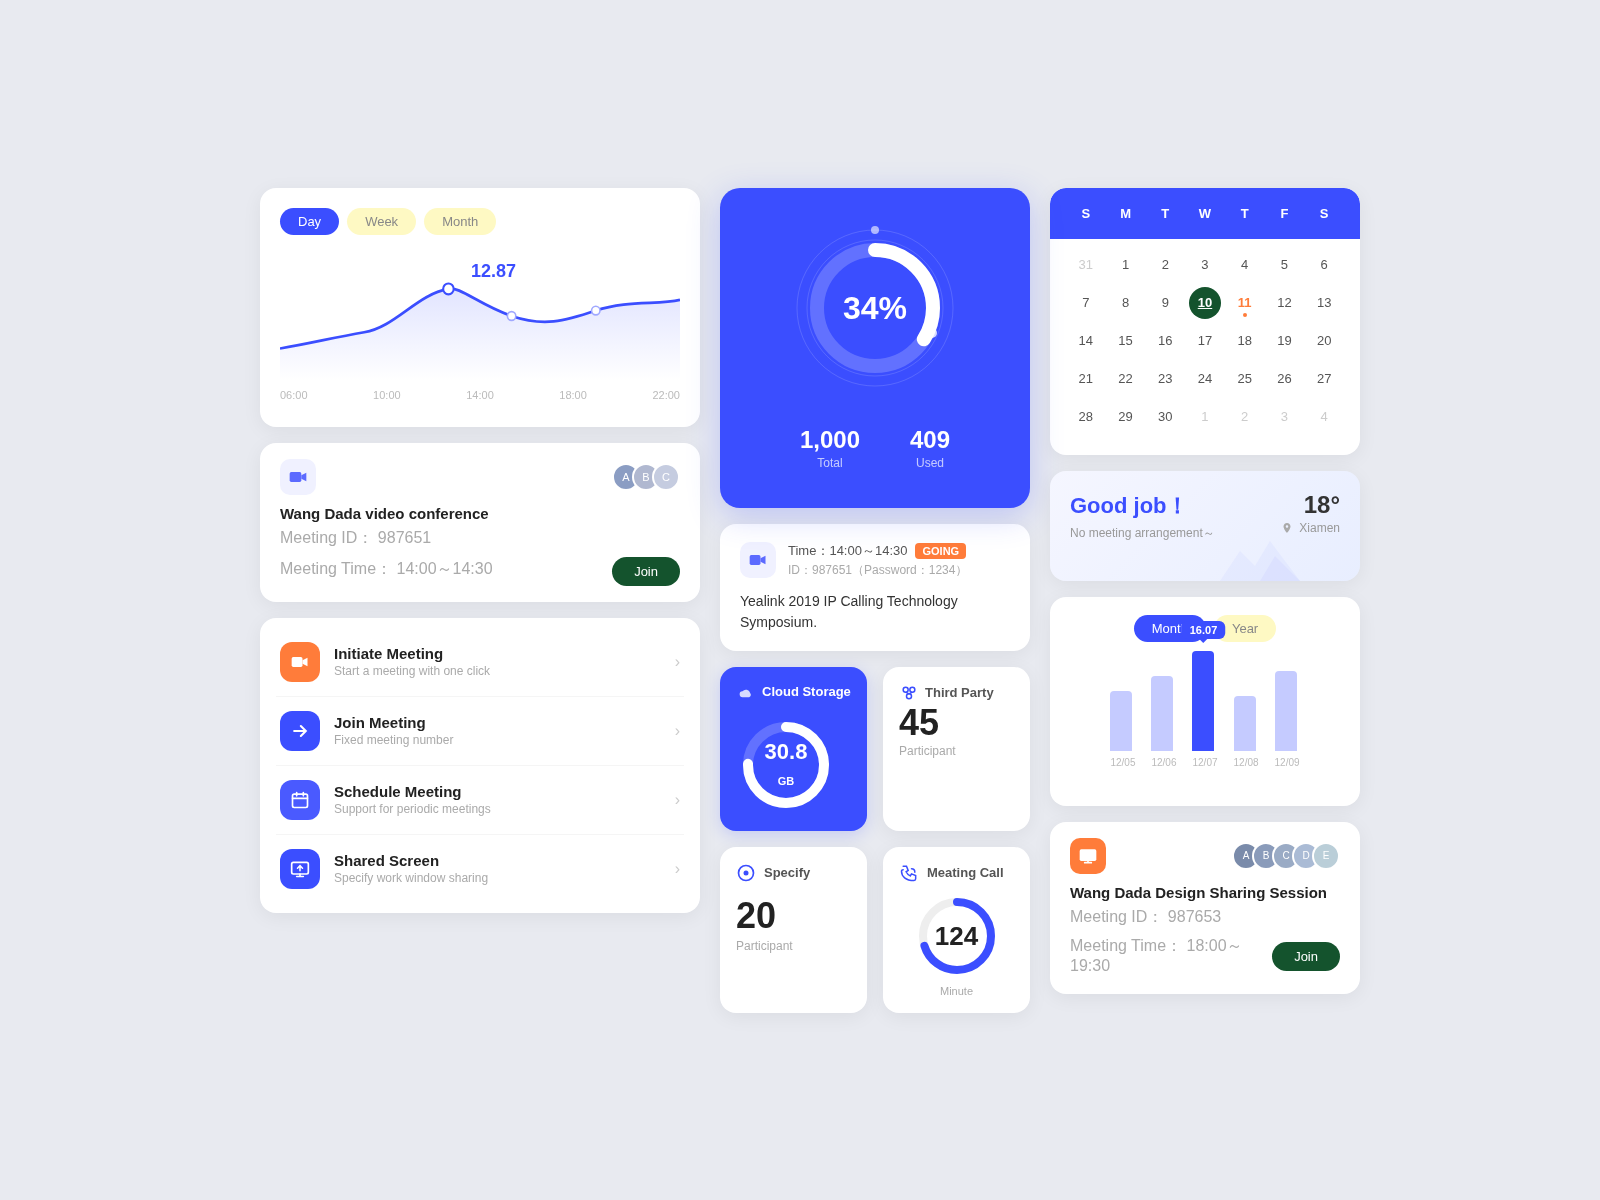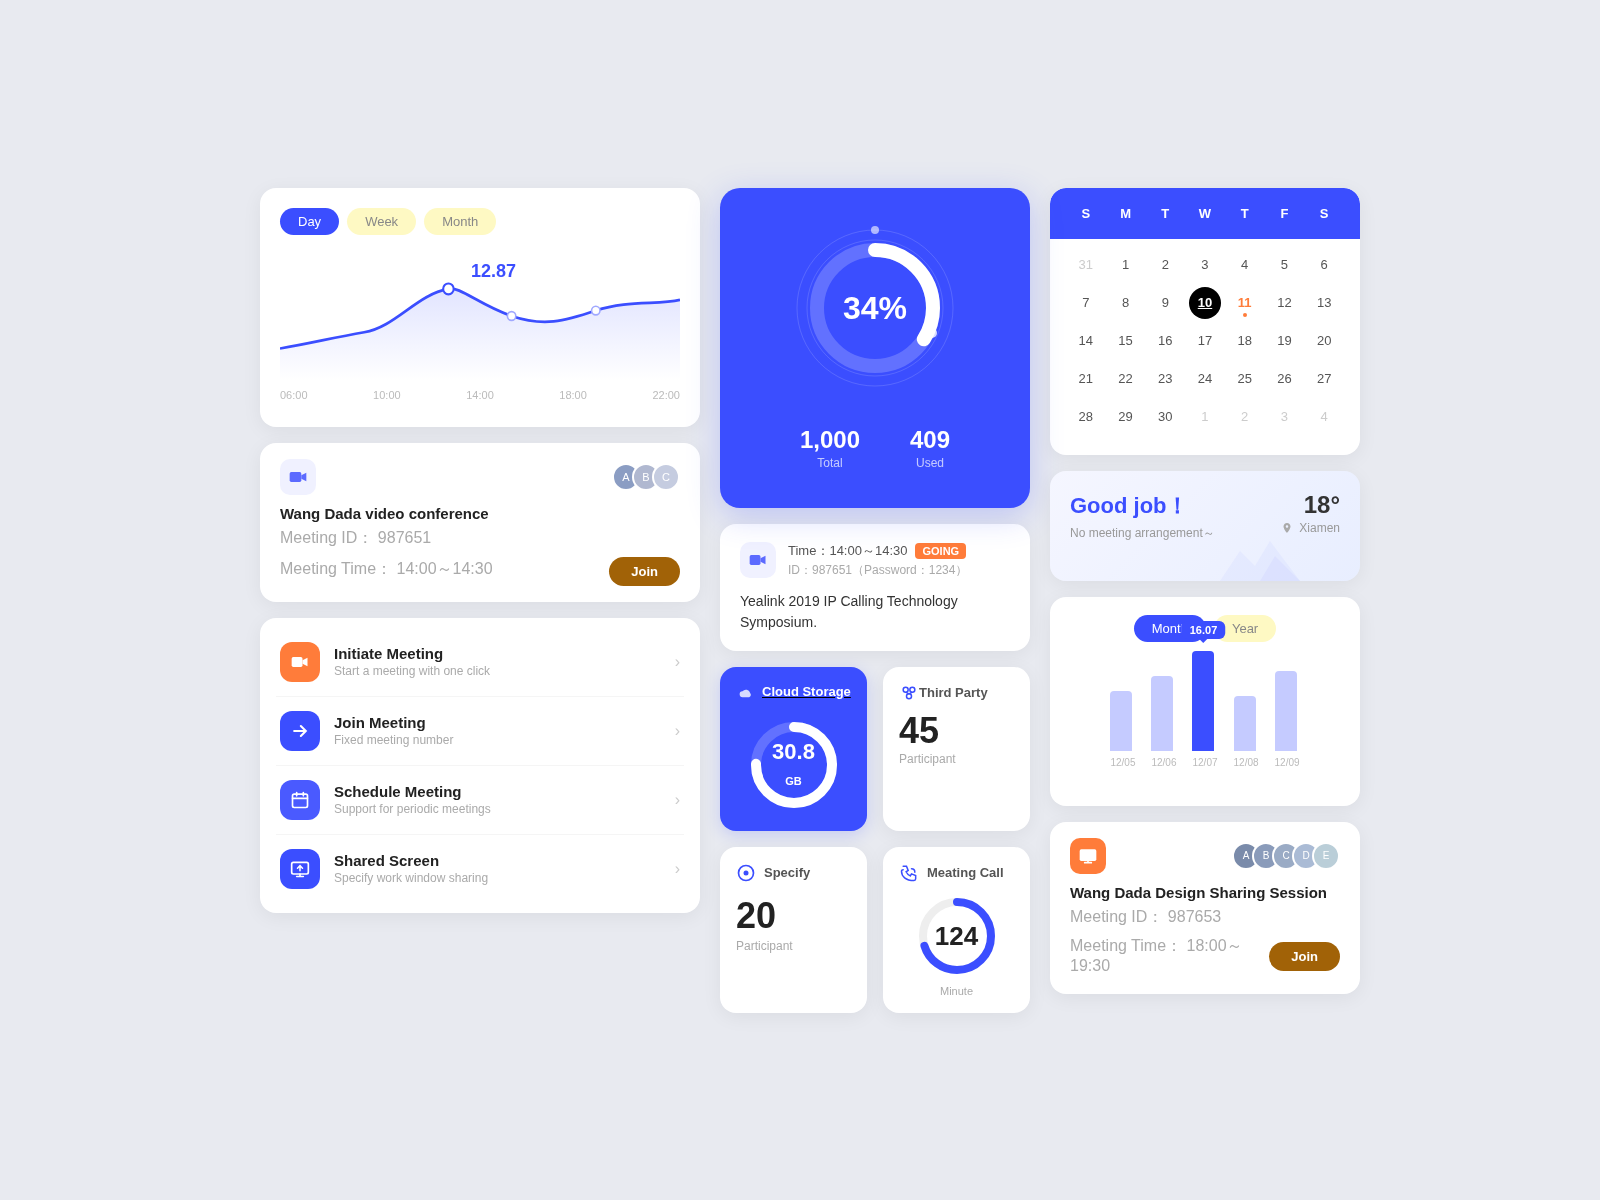--- a/index.html
+++ b/index.html
@@ -67,24 +67,24 @@
       border: 2px solid #fff; margin-left: -8px;
       overflow: hidden; background: #ccc;
       display: flex; align-items: center; justify-content: center;
       font-size: 11px; color: #fff;
     }
     .avatar:first-child { margin-left: 0; }
     .meeting-title { font-size: 15px; font-weight: 700; color: #222; margin-bottom: 6px; }
     .meeting-meta { font-size: 16px; color: #aaa; margin-bottom: 3px; }
     .meeting-card-footer { display: flex; justify-content: space-between; align-items: center; margin-top: 8px; }
     .join-btn {
-      background: #a16207; color: #fff;
+      background: #14532d; color: #fff;
       border: none; border-radius: 20px;
       padding: 7px 22px; font-size: 13px;
-      font-weight: 700; cursor: pointer;
+      font-weight: 400; cursor: pointer;
     }
 
     
     .menu-card { padding: 10px 16px; }
     .menu-item {
       display: flex; align-items: center;
       padding: 14px 4px;
       border-bottom: 1px solid #f5f5f5;
       cursor: pointer;
     }
@@ -138,38 +138,37 @@
     }
     .meeting-info-id { font-size: 12px; color: #aaa; margin-top: 2px; }
     .meeting-info-desc { font-size: 14px; color: #333; line-height: 1.5; font-weight: 500; }
 
     
     .bottom-row { display: grid; grid-template-columns: 1fr 1fr; gap: 16px; }
 
     
     .cloud-card {
       background: #3b4eff; border-radius: 16px; padding: 16px;
-      display: flex; flex-direction: column; align-items: center;
+      display: flex; flex-direction: column; 
       box-shadow: 0 4px 16px rgba(59,78,255,0.2);
-      text-decoration: underline;
     }
     .cloud-card-header { display: flex; align-items: center; gap: 8px; margin-bottom: 14px; align-self: flex-start; }
     .cloud-card-title { font-size: 13px; font-weight: 600; color: #fff; }
     .cloud-circle { position: relative; width: 100px; height: 100px; }
     .cloud-circle-value {
       position: absolute; top: 50%; left: 50%;
       transform: translate(-50%, -50%);
       font-size: 22px; font-weight: 800; color: #fff;
       text-align: center; line-height: 1.2;
     }
     .cloud-circle-unit { font-size: 11px; }
 
     
     .third-party-card { padding: 16px; }
-    .third-party-header { display: flex; align-items: center; gap: 0; margin-bottom: 8px; }
+    .third-party-header { display: flex; align-items: center; gap: 6px; margin-bottom: 0; }
     .tp-title { font-size: 13px; font-weight: 600; color: #555; }
     .tp-number { font-size: 36px; font-weight: 800; color: #222; line-height: 1.1; }
     .tp-label { font-size: 12px; color: #aaa; margin-top: 2px; }
 
     
     .terminal-card { padding: 16px; }
     .terminal-header { display: flex; align-items: center; gap: 8px; margin-bottom: 12px; }
     .terminal-title { font-size: 13px; font-weight: 600; color: #555; }
     .terminal-number { font-size: 36px; font-weight: 800; color: #222; }
     .terminal-label { font-size: 12px; color: #aaa; margin-top: 2px; }
@@ -198,21 +197,21 @@
     .calendar-body { padding: 10px 16px 16px; }
     .cal-row { display: grid; grid-template-columns: repeat(7, 1fr); text-align: center; margin-bottom: 6px; }
     .cal-cell {
       font-size: 13px; color: #555;
       padding: 6px 0; border-radius: 50%;
       width: 32px; height: 32px;
       display: flex; align-items: center; justify-content: center;
       margin: 0 auto; cursor: pointer;
     }
     .cal-cell.muted { color: #ccc; }
-    .cal-cell.today { background: #000000; color: #fff; border-radius: 50%; font-weight: 700; text-decoration: underline; }
+    .cal-cell.today { background: #14532d; color: #fff; border-radius: 50%; font-weight: 700; text-decoration: underline; }
 
     
     .good-job-card {
       background: linear-gradient(135deg, #f5f6ff 0%, #e8eeff 100%);
       padding: 20px; border-radius: 16px;
       display: flex; justify-content: space-between; align-items: flex-start;
       position: relative; overflow: hidden;
       min-height: 110px;
     }
     .good-job-text { }

